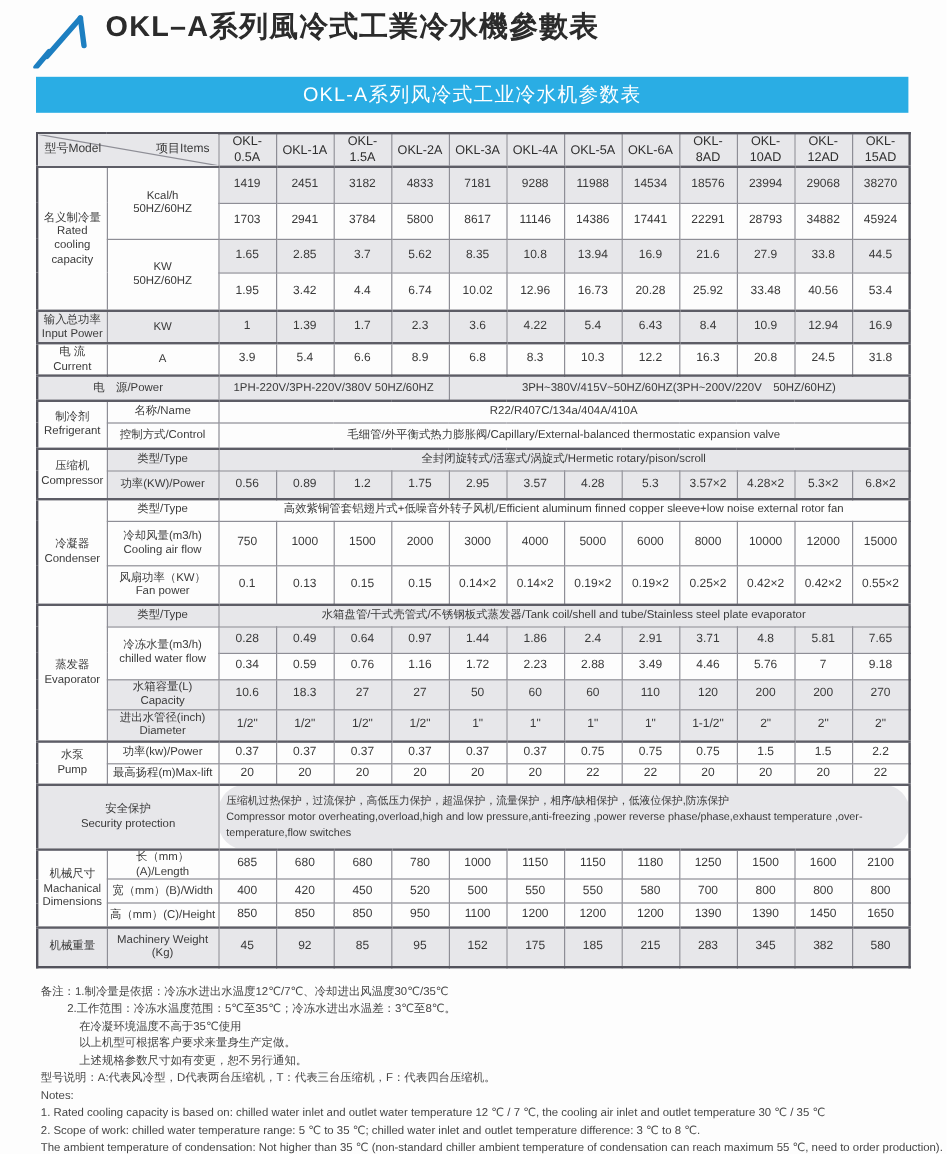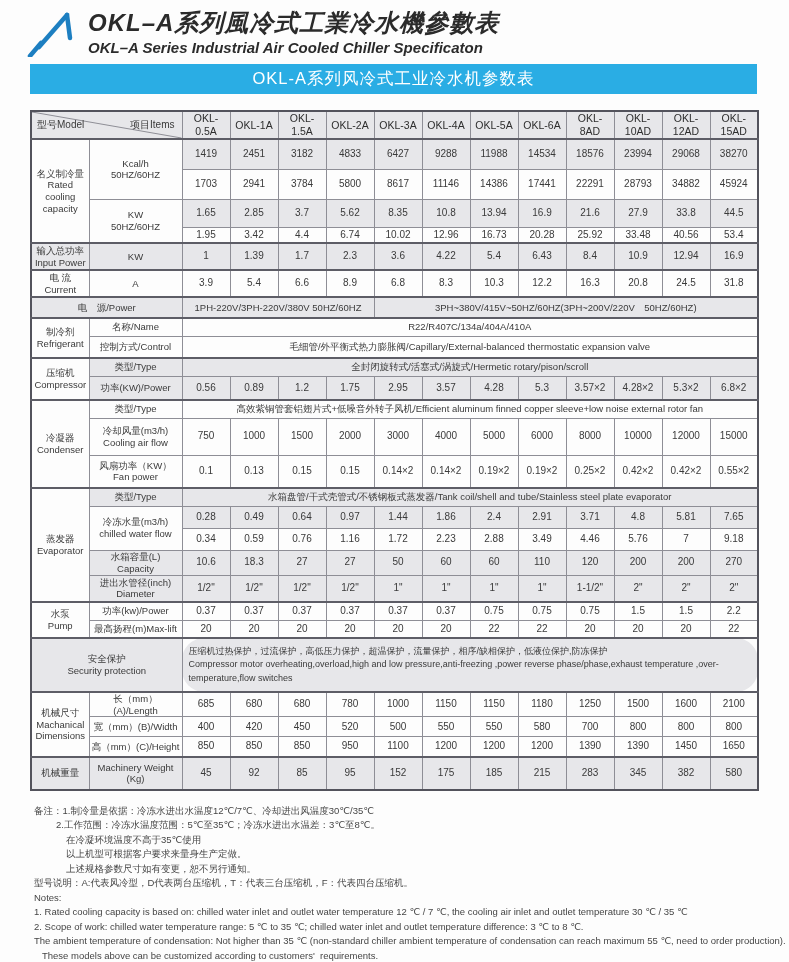--- a/index.html
+++ b/index.html
@@ -2,21 +2,21 @@
 <html><head>
 <meta charset="utf-8">
 <style>
   html,body { margin:0; padding:0; background:#ffffff; }
   .page {
     position:relative; width:789px; height:962px; overflow:hidden;
     background:#fdfdfd; color:#333;
     font-family:"Liberation Sans","DejaVu Sans",sans-serif;
   }
   
-  .doc-header { display:flex; align-items:flex-start; padding:9px 0 0 26px;font-style:italic; }
+  .doc-header { display:flex; align-items:flex-start; padding:9px 0 0 26px; }
   .logo { width:56px; height:48px; margin-right:6px; flex:0 0 auto; }
   .titles { padding-top:0; }
   .title-zh { margin:0; font-size:24px; font-weight:700; color:#2b2b2b; letter-spacing:1px; line-height:1.15; }
   .title-en { margin:2px 0 0; font-size:15px; font-weight:700; color:#2b2b2b; line-height:1.15; }
   
   .banner {
     margin:7px 0 16px 30px; width:727px; height:30px; box-sizing:border-box;
     background:#2aade4; color:#fff; font-size:16.5px; letter-spacing:1px;
     display:flex; align-items:center; justify-content:center;
   }
@@ -56,21 +56,20 @@
   <header class="doc-header">
     <svg class="logo" viewBox="0 0 56 48" aria-hidden="true">
       <g stroke="#1d7fc1" stroke-width="4.5" fill="none" stroke-linecap="round">
         <path d="M13 38 L41 6"></path>
         <path d="M41 6 L44 29"></path>
         <path d="M4 47 L15 34"></path>
       </g>
     </svg>
     <div class="titles">
       <h1 class="title-zh">OKL–A系列風冷式工業冷水機參數表</h1>
-      <h2 class="title-en">OKL–A Series Industrial Air Cooled Chiller Specificaton</h2>
     </div>
   </header>
 
   <div class="banner">OKL-A系列风冷式工业冷水机参数表</div>
 
   <table class="spec">
     <colgroup>
       <col style="width:58px">
         <col style="width:93px">
       <col style="width:48px">
@@ -108,21 +107,21 @@
           <td class="c-g" rowspan="4">名义制冷量
 Rated
 cooling
 capacity</td>
           <td class="c-l" rowspan="2">Kcal/h
 50HZ/60HZ</td>
           <td class="c-v">1419</td>
           <td class="c-v">2451</td>
           <td class="c-v">3182</td>
           <td class="c-v">4833</td>
-          <td class="c-v">6427</td>
+          <td class="c-v">7181</td>
           <td class="c-v">9288</td>
           <td class="c-v">11988</td>
           <td class="c-v">14534</td>
           <td class="c-v">18576</td>
           <td class="c-v">23994</td>
           <td class="c-v">29068</td>
           <td class="c-v">38270</td>
         </tr>
         <tr style="height: 30px;">
           <td class="c-v">1703</td>
@@ -147,21 +146,21 @@
           <td class="c-v">5.62</td>
           <td class="c-v">8.35</td>
           <td class="c-v">10.8</td>
           <td class="c-v">13.94</td>
           <td class="c-v">16.9</td>
           <td class="c-v">21.6</td>
           <td class="c-v">27.9</td>
           <td class="c-v">33.8</td>
           <td class="c-v">44.5</td>
         </tr>
-        <tr style="height: 16px;">
+        <tr style="height: 32px;">
           <td class="c-v">1.95</td>
           <td class="c-v">3.42</td>
           <td class="c-v">4.4</td>
           <td class="c-v">6.74</td>
           <td class="c-v">10.02</td>
           <td class="c-v">12.96</td>
           <td class="c-v">16.73</td>
           <td class="c-v">20.28</td>
           <td class="c-v">25.92</td>
           <td class="c-v">33.48</td>

